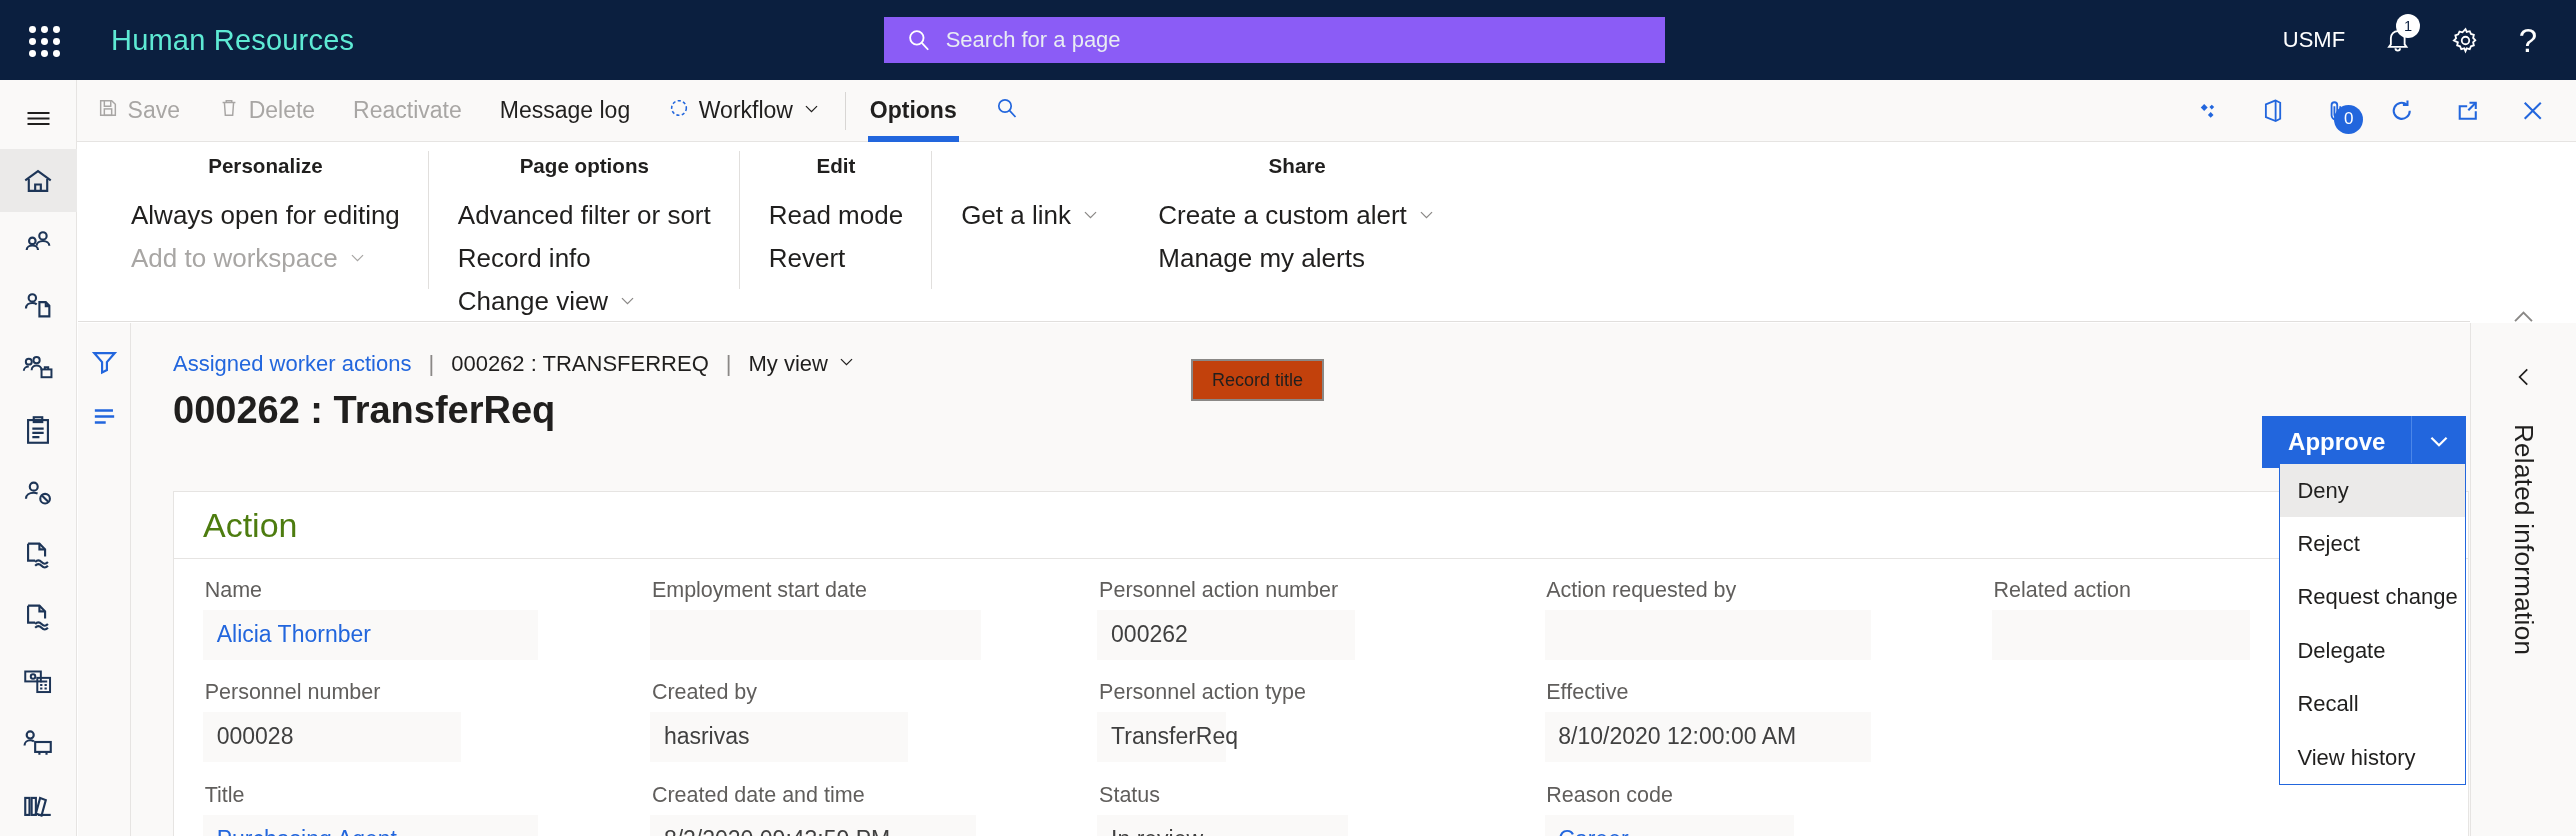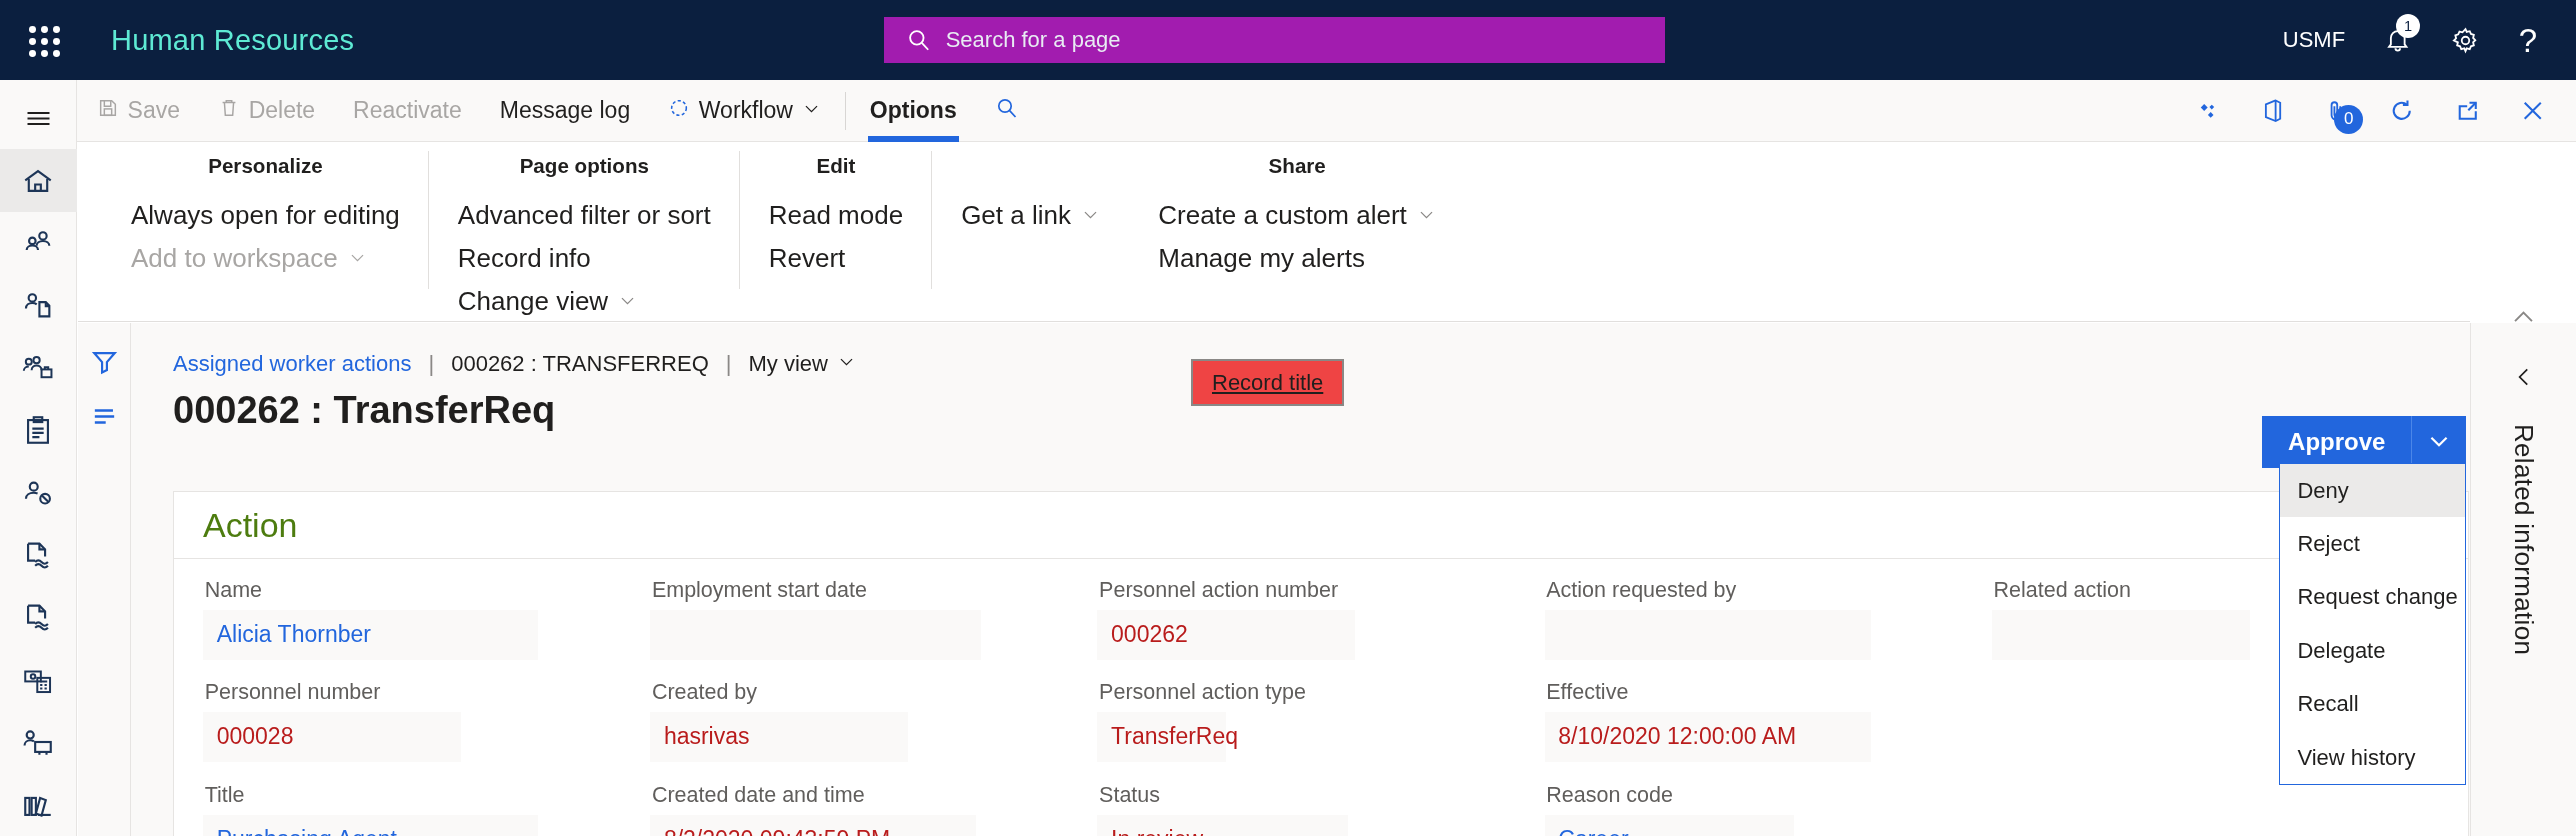--- a/index.html
+++ b/index.html
@@ -22,21 +22,21 @@
     display: grid; grid-template-columns: repeat(3, 1fr); grid-template-rows: repeat(3, 1fr);
     gap: 5.2px; padding: 12px; cursor: pointer;
   }
   .waffle i { display:block; width: 6.9px; height: 6.9px; border-radius: 50%; background: #ffffff; }
   .app-title {
     color: #5eead4; font-size: 29px; margin-left: 42px; letter-spacing: 0.2px;
     white-space: nowrap;
   }
   .searchwrap {
     position: absolute; left: 884px; top: 17px; width: 781px; height: 46px;
-    background: #a21caf; display: flex; align-items: center; padding-left: 22px;
+    background: #8b5cf6; display: flex; align-items: center; padding-left: 22px;
     cursor: text;
   }
   .searchwrap .mag { margin-right: 13.7px; display:flex; }
   .searchwrap .ph { color: #e8ecf3; font-size: 22px; white-space: nowrap; }
   .topright {
     position: absolute; right: 0; top: 0; height: 80px; display:flex; align-items:center;
   }
   .topright .item {
     color: #ffffff; font-size: 22px; margin-right: 39px; position: relative;
     display: flex; align-items: center; cursor: pointer;
@@ -120,22 +120,22 @@
   .bc-sep { color:#8a8886; margin: 0 17px; }
   .bc-cur { color:#201f1e; }
   .bc-view { color:#201f1e; cursor:pointer; display:flex; align-items:center; gap:8.6px; }
 
   .rectitle {
     font-size: 38px; font-weight: bold; color:#201f1e; padding: 12px 0 0 41px; white-space: nowrap;
   }
 
   .tooltip-box {
     position:absolute; left: 1191px; top: 359px;
-    border: 2.6px solid #8a8886; background:#ef4444; color:#201f1e;
-    font-size: 22px; padding: 8.6px 19px; z-index: 40; white-space: nowrap; text-decoration: underline;
+    border: 2.6px solid #8a8886; background:#c2410c; color:#201f1e;
+    font-size: 18px; padding: 8.6px 19px; z-index: 40; white-space: nowrap;
   }
 
   .approve-wrap { position:absolute; right: 2.6px; top: 93px; display:flex; z-index: 50; }
   .approve-btn {
     background:#2266dd; color:#fff; font-size: 24px; font-weight: bold;
     padding: 12px 26px; cursor:pointer; white-space:nowrap;
   }
   .approve-caret {
     background:#2266dd; color:#fff; width: 55px;
     display:flex; align-items:center; justify-content:center; cursor:pointer;
@@ -161,21 +161,21 @@
   .card-head h2 { font-size: 34px; font-weight: normal; color:#4d7c0f; }
   .card-head .hdate { font-size: 22px; color:#201f1e; white-space:nowrap; }
 
   .formgrid {
     display:grid; grid-template-columns: repeat(5, 1fr);
     column-gap: 0px; row-gap: 0px; padding: 19px 29px 0 29px;
   }
   .field { padding: 0 0 20.6px 0; }
   .field .lbl { font-size: 21.5px; color:#605e5c; padding: 0 0 6.9px 1.7px; white-space: nowrap; }
   .field .val {
-    background:#faf9f8; font-size: 23px; color:#b91c1c; padding: 11px 13.7px;
+    background:#faf9f8; font-size: 23px; color:#404040; padding: 11px 13.7px;
     min-height: 50px; cursor:text;
   }
   .field .val.link { color:#2266dd; cursor:pointer; }
   .w-name  .val { width: 335px; }
   .w-mid   .val { width: 331px; }
   .w-pan   .val { width: 258px; }
   .w-req   .val { width: 326px; }
   .w-rel   .val { width: 258px; }
   .w-status .val { width: 251px; }
   .w-pat   .val { width: 129px; }

